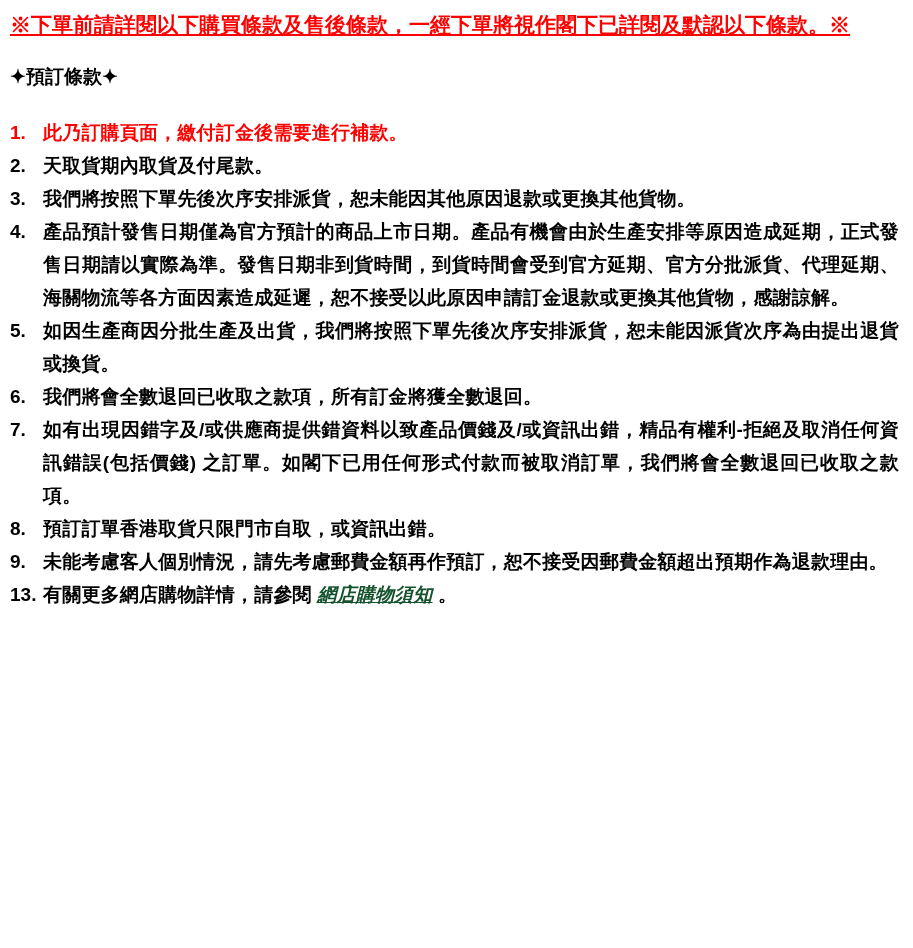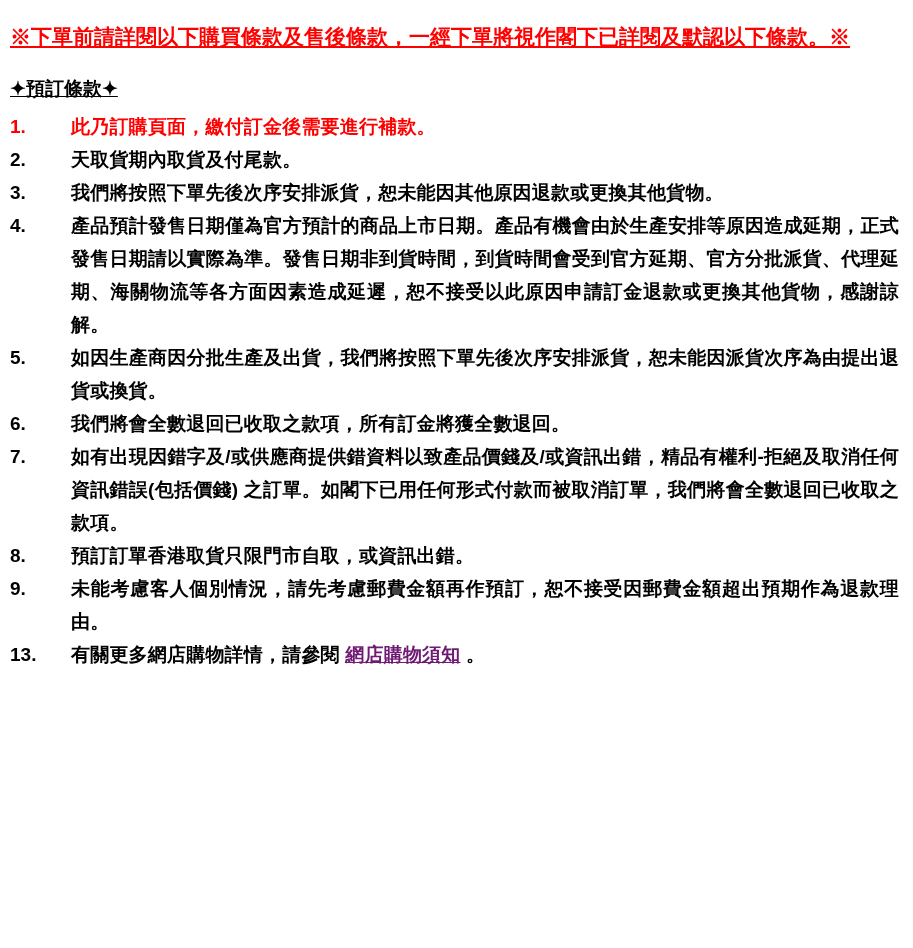--- a/index.html
+++ b/index.html
@@ -14,55 +14,54 @@
     padding: 10px 14px 10px 10px;
     font-family: "Liberation Sans", sans-serif;
     font-weight: bold;
     color: #000000;
   }
   .page-title {
     color: #ff0000;
     font-size: 21px;
     line-height: 1.45;
     text-decoration: underline;
-    margin: 12px 0 24px 0;
+    margin: 0 0 24px 0;
   }
   .section-heading {
     font-size: 19px;
-    text-decoration: underline;
-    margin: 0 0 8px 0;
+    margin: 0 0 26px 0;
   }
   .terms-list {
     font-size: 19px;
   }
   .term-item {
     display: flex;
     line-height: 33px;
   }
   .term-num {
     width: 33px;
     flex-shrink: 0;
   }
   .term-text {
     flex: 1;
     text-align: justify;
     letter-spacing: 0.2px;
-    margin-left: 28px;
   }
   .term-item.red {
     color: #ff0000;
   }
   .seg-red-underline {
     color: #ff0000;
     text-decoration: underline;
   }
   a.seg-link {
-    color: #701a75;
+    color: #14532d;
     text-decoration: underline;
     cursor: pointer;
+    font-style: italic;
   }
 </style>
 </head>
 <body>
 
 <div class="page-title">※下單前請詳閱以下購買條款及售後條款，一經下單將視作閣下已詳閱及默認以下條款。※</div>
 
 <div class="section-heading">✦預訂條款✦</div>
 
 <div class="terms-list">

